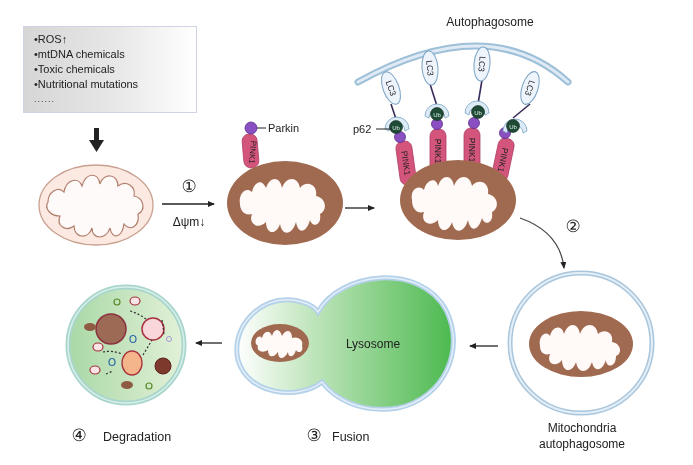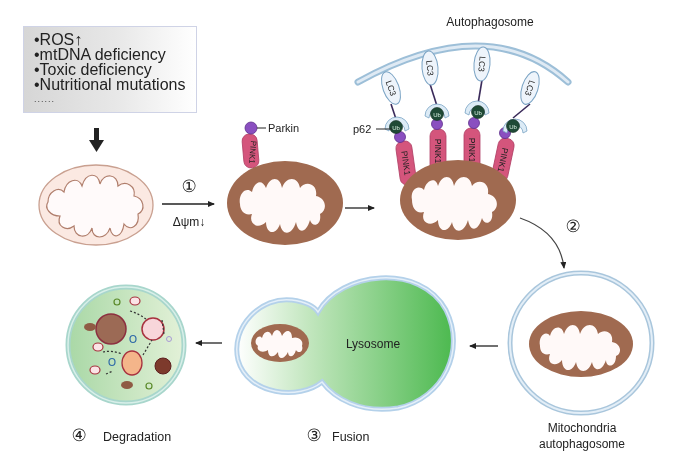--- a/index.html
+++ b/index.html
@@ -2,30 +2,30 @@
 <html><head>
 <meta charset="utf-8">
 <style>
   html,body{margin:0;padding:0;background:#ffffff;}
   body{width:693px;height:465px;position:relative;overflow:hidden;font-family:"Liberation Sans",sans-serif;color:#222;}
   #diagram{position:absolute;left:0;top:0;width:693px;height:465px;}
   .lbl{font-family:"Liberation Sans",sans-serif;fill:#222;}
   .stress-box{position:absolute;left:23px;top:26px;width:174px;height:87px;
     background:linear-gradient(90deg,#d6d6d6 0%,#e8e8e8 55%,#ffffff 100%);
     border:1px solid #cfd3e6;box-sizing:border-box;padding:5px 0 0 10px;}
-  .stress-item{font-size:16px;line-height:15px;color:#222;white-space:nowrap;}
+  .stress-item{font-size:11px;line-height:15px;color:#222;white-space:nowrap;}
   .stress-ellipsis{font-size:9px;line-height:14px;color:#444;letter-spacing:1px;}
 </style>
 </head>
 <body>
 
 <div class="stress-box">
   <div class="stress-item">•ROS↑</div>
-  <div class="stress-item">•mtDNA deficiency</div>
-  <div class="stress-item">•Toxic deficiency</div>
+  <div class="stress-item">•mtDNA chemicals</div>
+  <div class="stress-item">•Toxic chemicals</div>
   <div class="stress-item">•Nutritional mutations</div>
   <div class="stress-ellipsis">......</div>
 </div>
 
 <svg id="diagram" viewBox="0 0 693 465" xmlns="http://www.w3.org/2000/svg">
   <defs>
     <marker id="ah" markerWidth="8" markerHeight="8" refX="6" refY="3" orient="auto" markerUnits="userSpaceOnUse">
       <path d="M0,0 L7,3 L0,6 Z" fill="#222"></path>
     </marker>
     <linearGradient id="lysoGrad" x1="0" y1="0" x2="1" y2="0">

